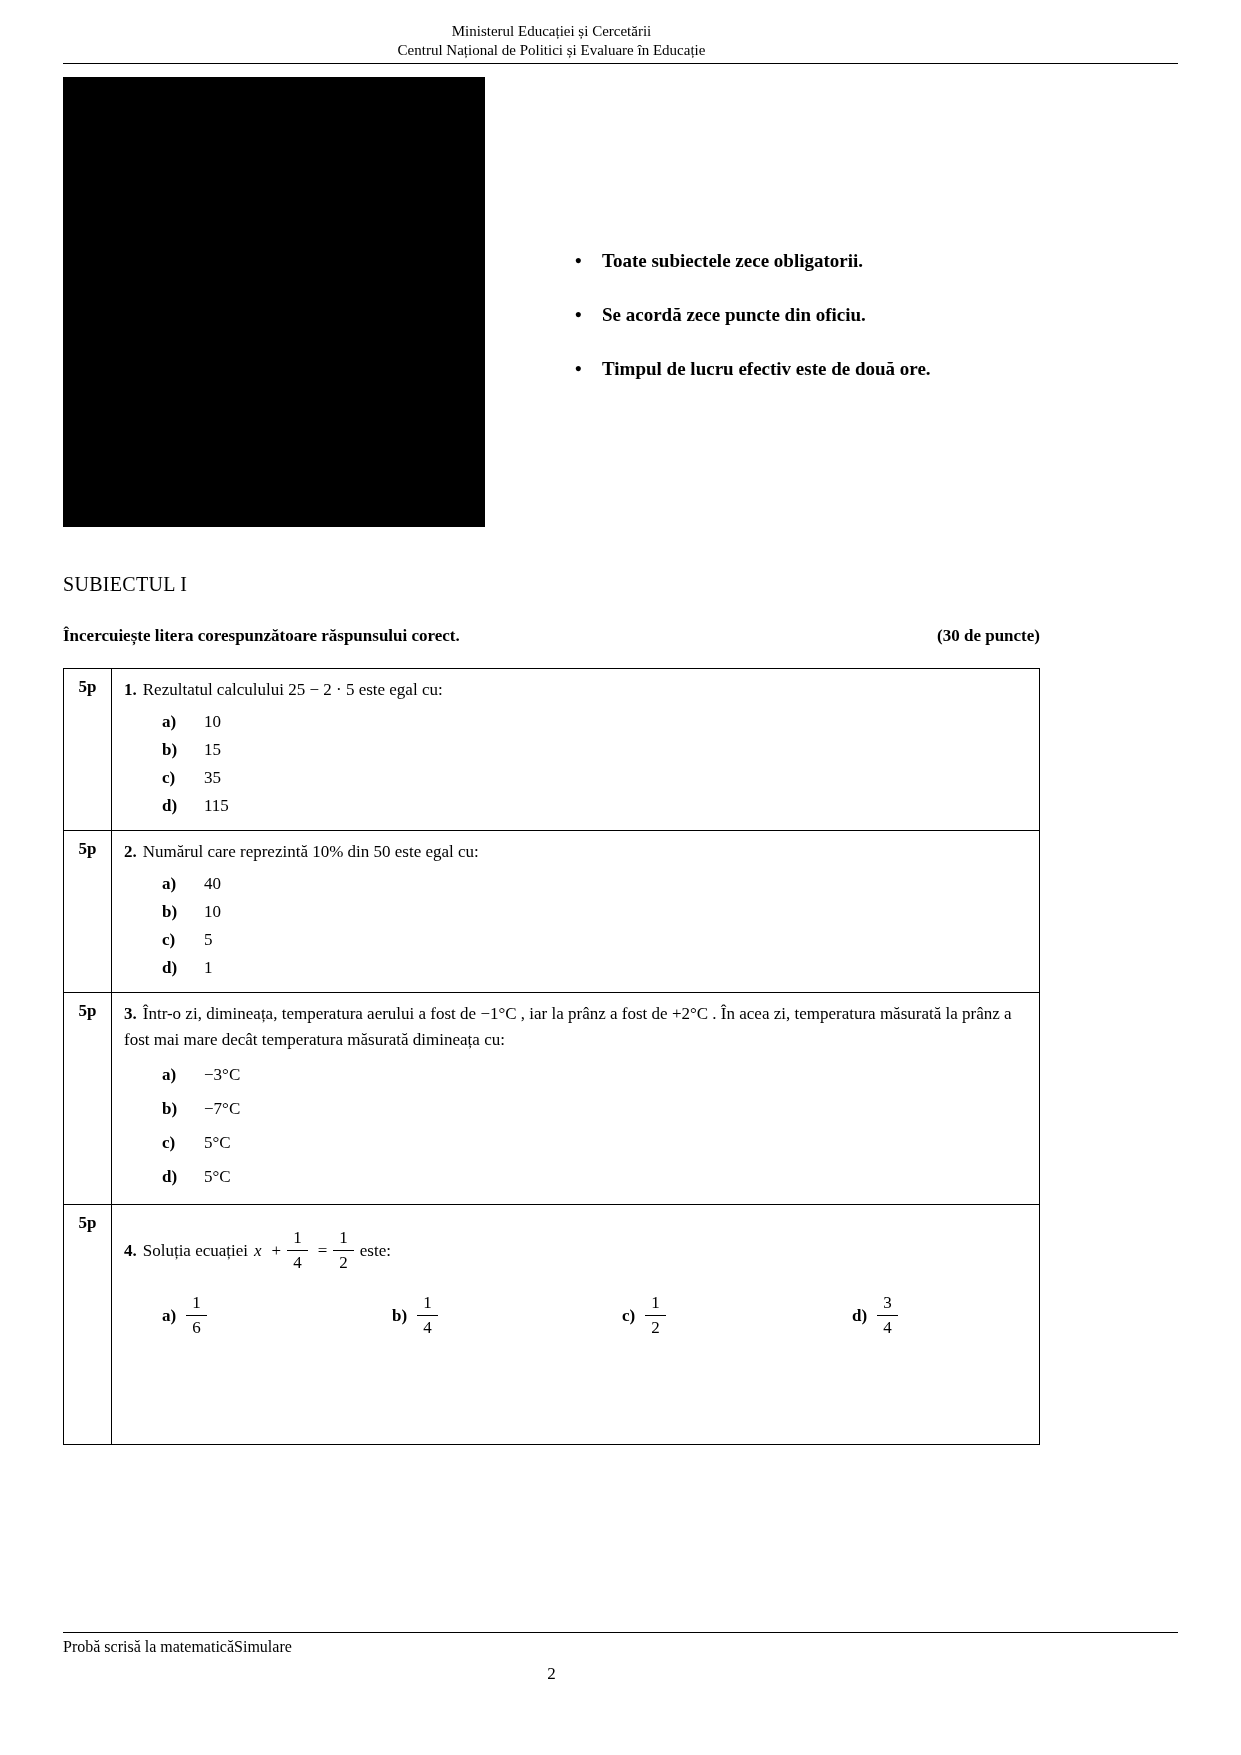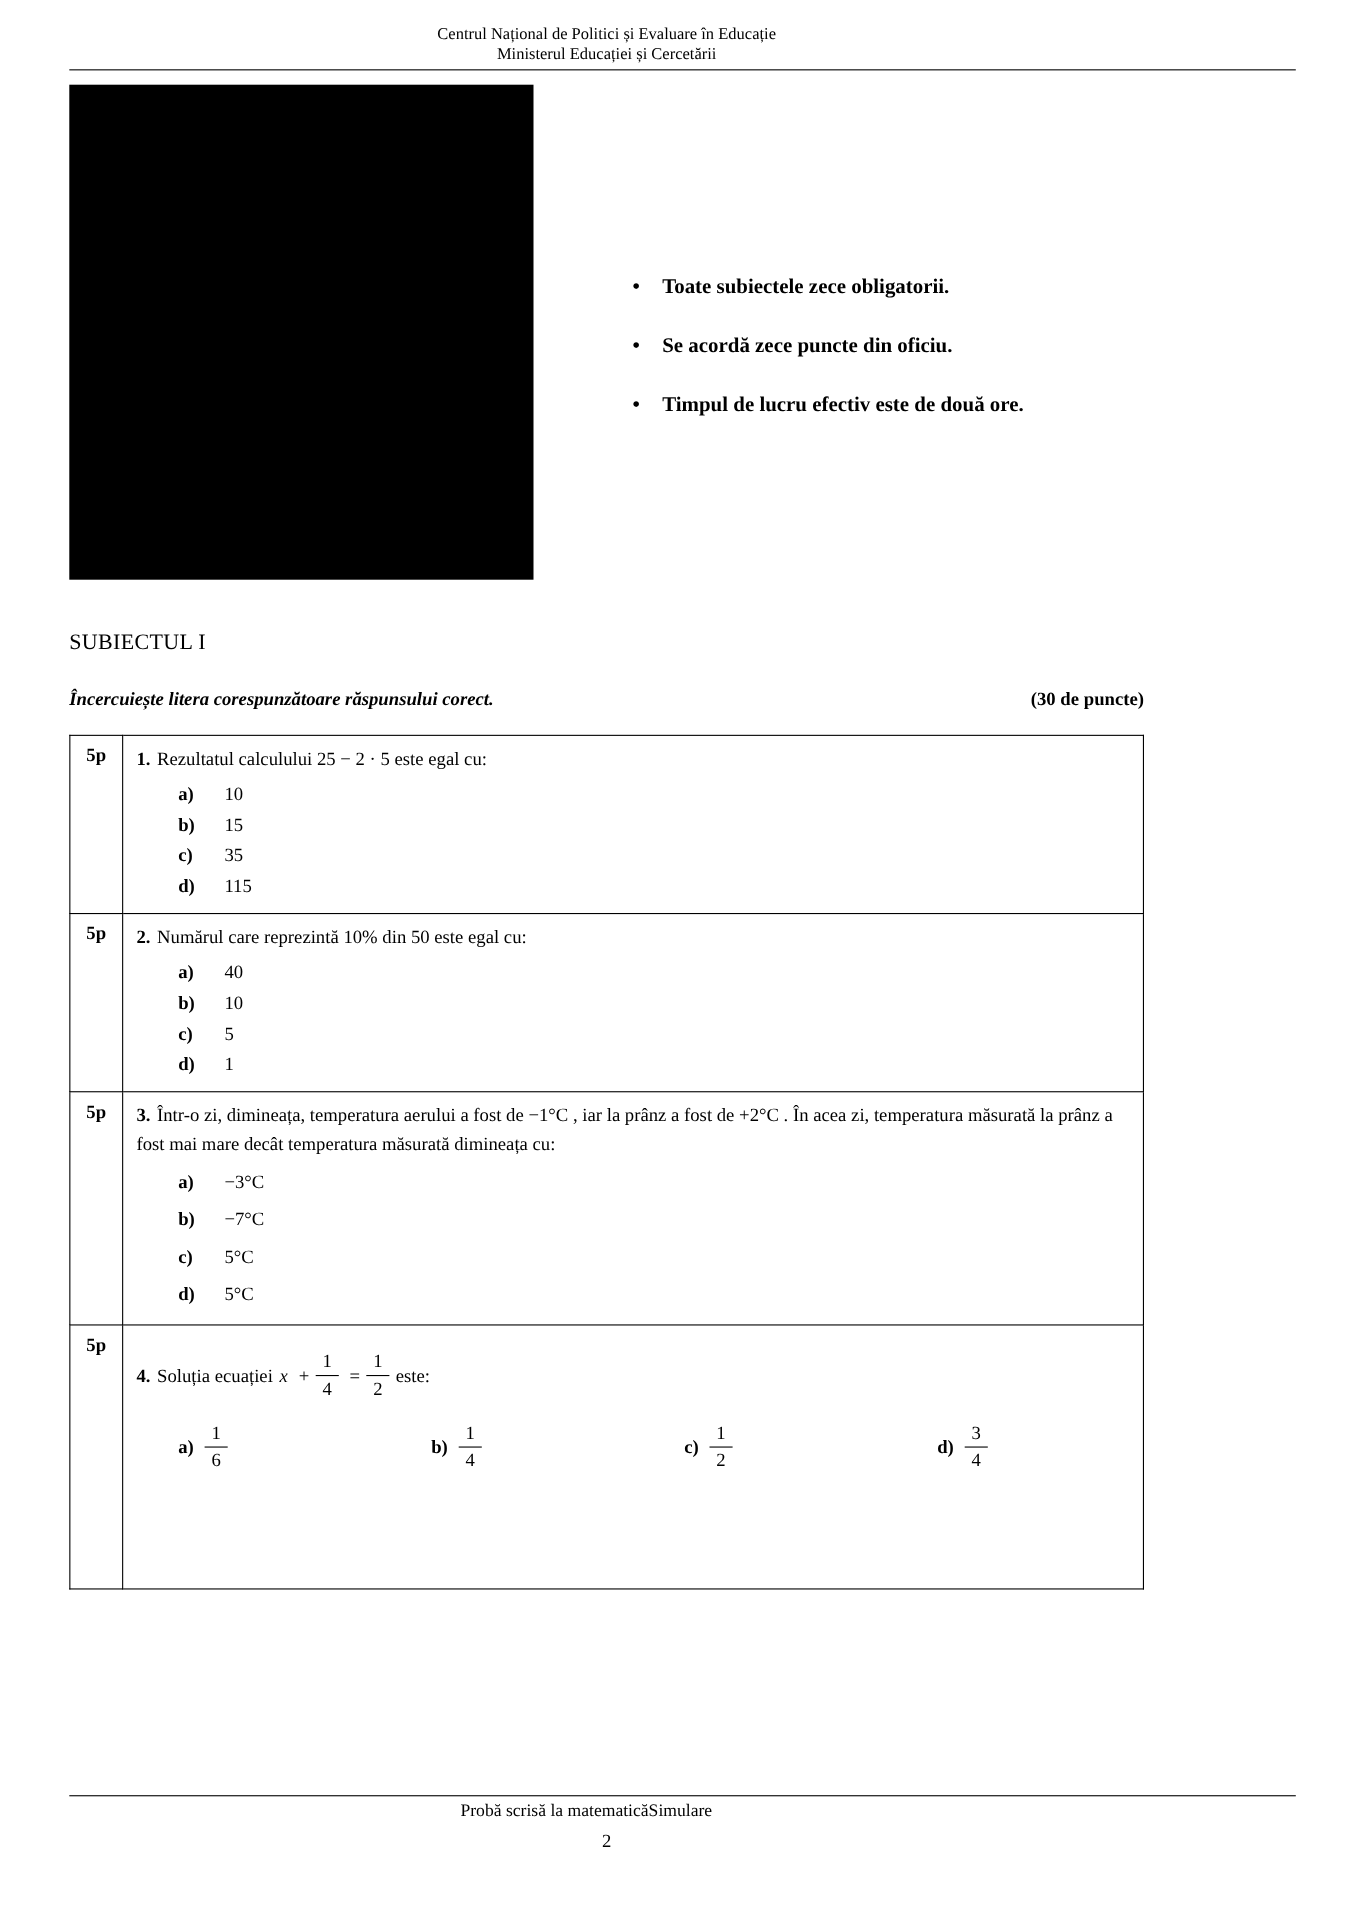--- a/index.html
+++ b/index.html
@@ -26,21 +26,21 @@
     
     .top-area { display: flex; margin-top: 13px; }
     .black-box { width: 422px; height: 450px; background: #000; flex: 0 0 auto; }
     .notices { margin-left: 90px; margin-top: 172px; }
     .notice { display: flex; font-weight: bold; font-size: 19px; line-height: 23px; margin-bottom: 31px; }
     .bullet { width: 27px; flex: 0 0 auto; }
 
     
     .section-title { margin-top: 46px; font-size: 20px; font-weight: normal; letter-spacing: 0.3px; }
     .instruction-row { display: flex; justify-content: space-between; align-items: baseline; margin-top: 30px; font-size: 17px; font-weight: bold; }
-    .instruction { font-style: italic; }
+    .instruction { }
 
     
     .q-table { margin-top: 22px; border-collapse: collapse; width: 977px; table-layout: fixed; }
     .q-table td { border: 1.5px solid #000; vertical-align: top; }
     .pts-cell { width: 48px; text-align: center; font-weight: bold; font-size: 17px; padding-top: 8px; }
     .q-cell { padding: 8px 10px 10px 12px; font-size: 17px; line-height: 26px; }
     .q-num { font-weight: bold; margin-right: 6px; }
     .row-1 { height: 162px; }
     .row-2 { height: 152px; }
     .row-3 { height: 200px; }
@@ -60,32 +60,32 @@
     .frac .den { display: block; padding: 1px 6px 0; }
     .eq-gap { margin: 0 4px; }
 
     .frac-opts { display: flex; margin-top: 18px; }
     .frac-opt { display: flex; align-items: center; width: 230px; flex: 0 0 auto; }
     .frac-opt .opt-label { width: auto; margin-right: 10px; }
 
     
     .footer { position: absolute; left: 0; top: 1632px; width: 100%; }
     .footer-rule { margin-left: 63px; width: 1115px; border-top: 1.5px solid #000; }
-    .footer-row { margin-left: 63px; width: 940px; display: flex; justify-content: center; font-size: 16px; padding-top: 5px; }
+    .footer-row { margin-left: 63px; width: 940px; display: flex; justify-content: flex-start; font-size: 16px; padding-top: 5px; }
     .page-number { margin-left: 63px; width: 977px; text-align: center; font-size: 17px; margin-top: 8px; }
   </style>
 </head>
 <body>
 
 <div class="page">
 
   <div class="content">
     <div class="header">
+      <div>Ministerul Educației și Cercetării</div>
       <div>Centrul Național de Politici și Evaluare în Educație</div>
-      <div>Ministerul Educației și Cercetării</div>
     </div>
   </div>
   <div class="rule top-rule"></div>
 
   <div class="content">
     <div class="top-area">
       <div class="black-box"></div>
       <div class="notices">
         <div class="notice">
           <span class="bullet">•</span>

